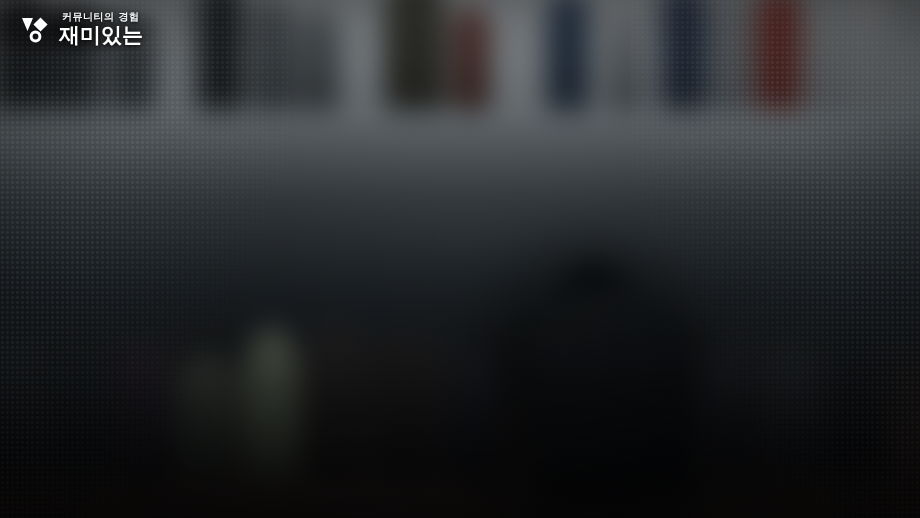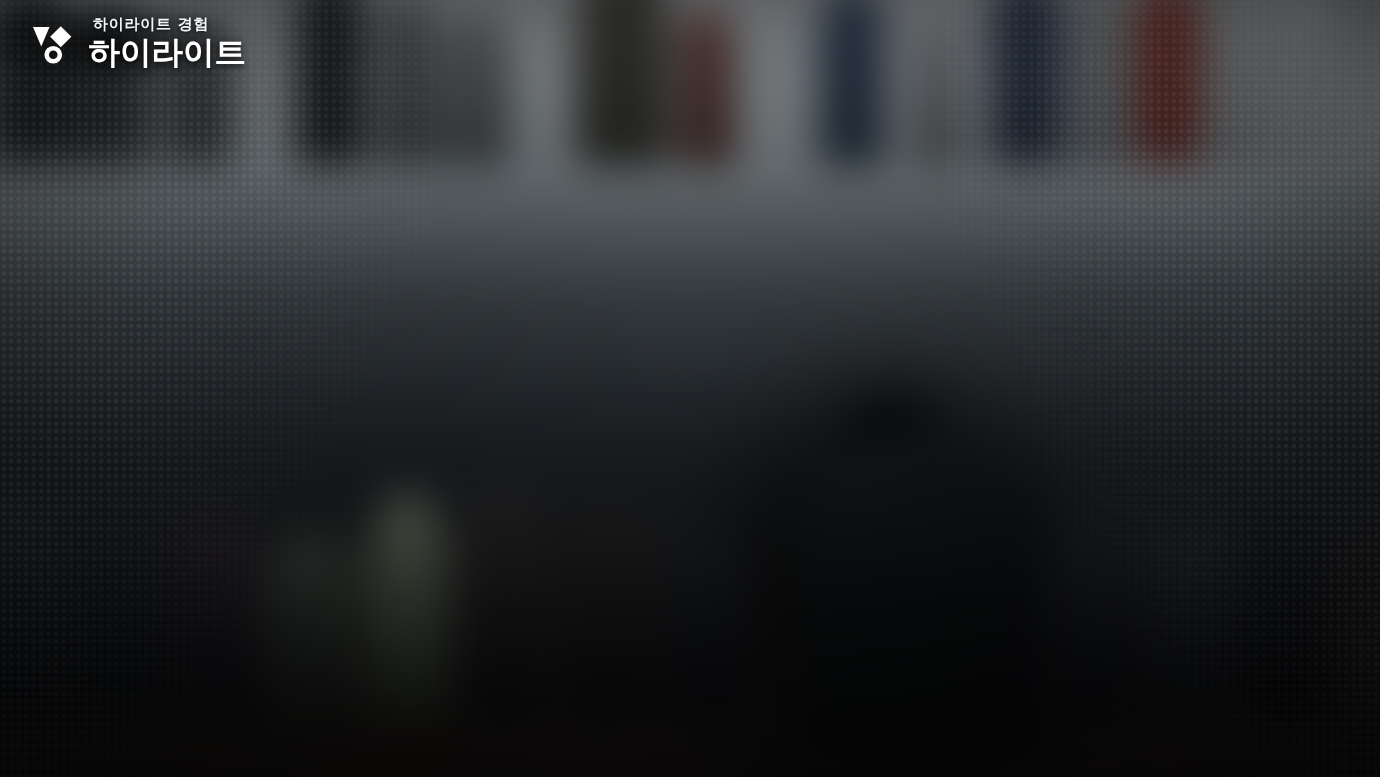--- a/index.html
+++ b/index.html
@@ -219,18 +219,18 @@
   <div class="logo-shade"></div>
   <div class="logo">
     <span class="logo-mark">
       <svg width="42" height="30" viewBox="0 0 42 30" aria-hidden="true">
         <polygon points="12,4 23,4 17.5,17" fill="#ffffff"></polygon>
         <rect x="25.5" y="5.5" width="10" height="10" transform="rotate(45 30.5 10.5)" fill="#ffffff"></rect>
         <circle cx="25.5" cy="22.5" r="4.4" fill="none" stroke="#ffffff" stroke-width="3"></circle>
       </svg>
     </span>
     <span class="logo-text">
-      <span class="logo-tag">하이라이트 경험</span>
-      <span class="logo-name">하이라이트</span>
+      <span class="logo-tag">커뮤니티의 경험</span>
+      <span class="logo-name">재미있는</span>
     </span>
   </div>
 
 </div>
 
 </body></html>

